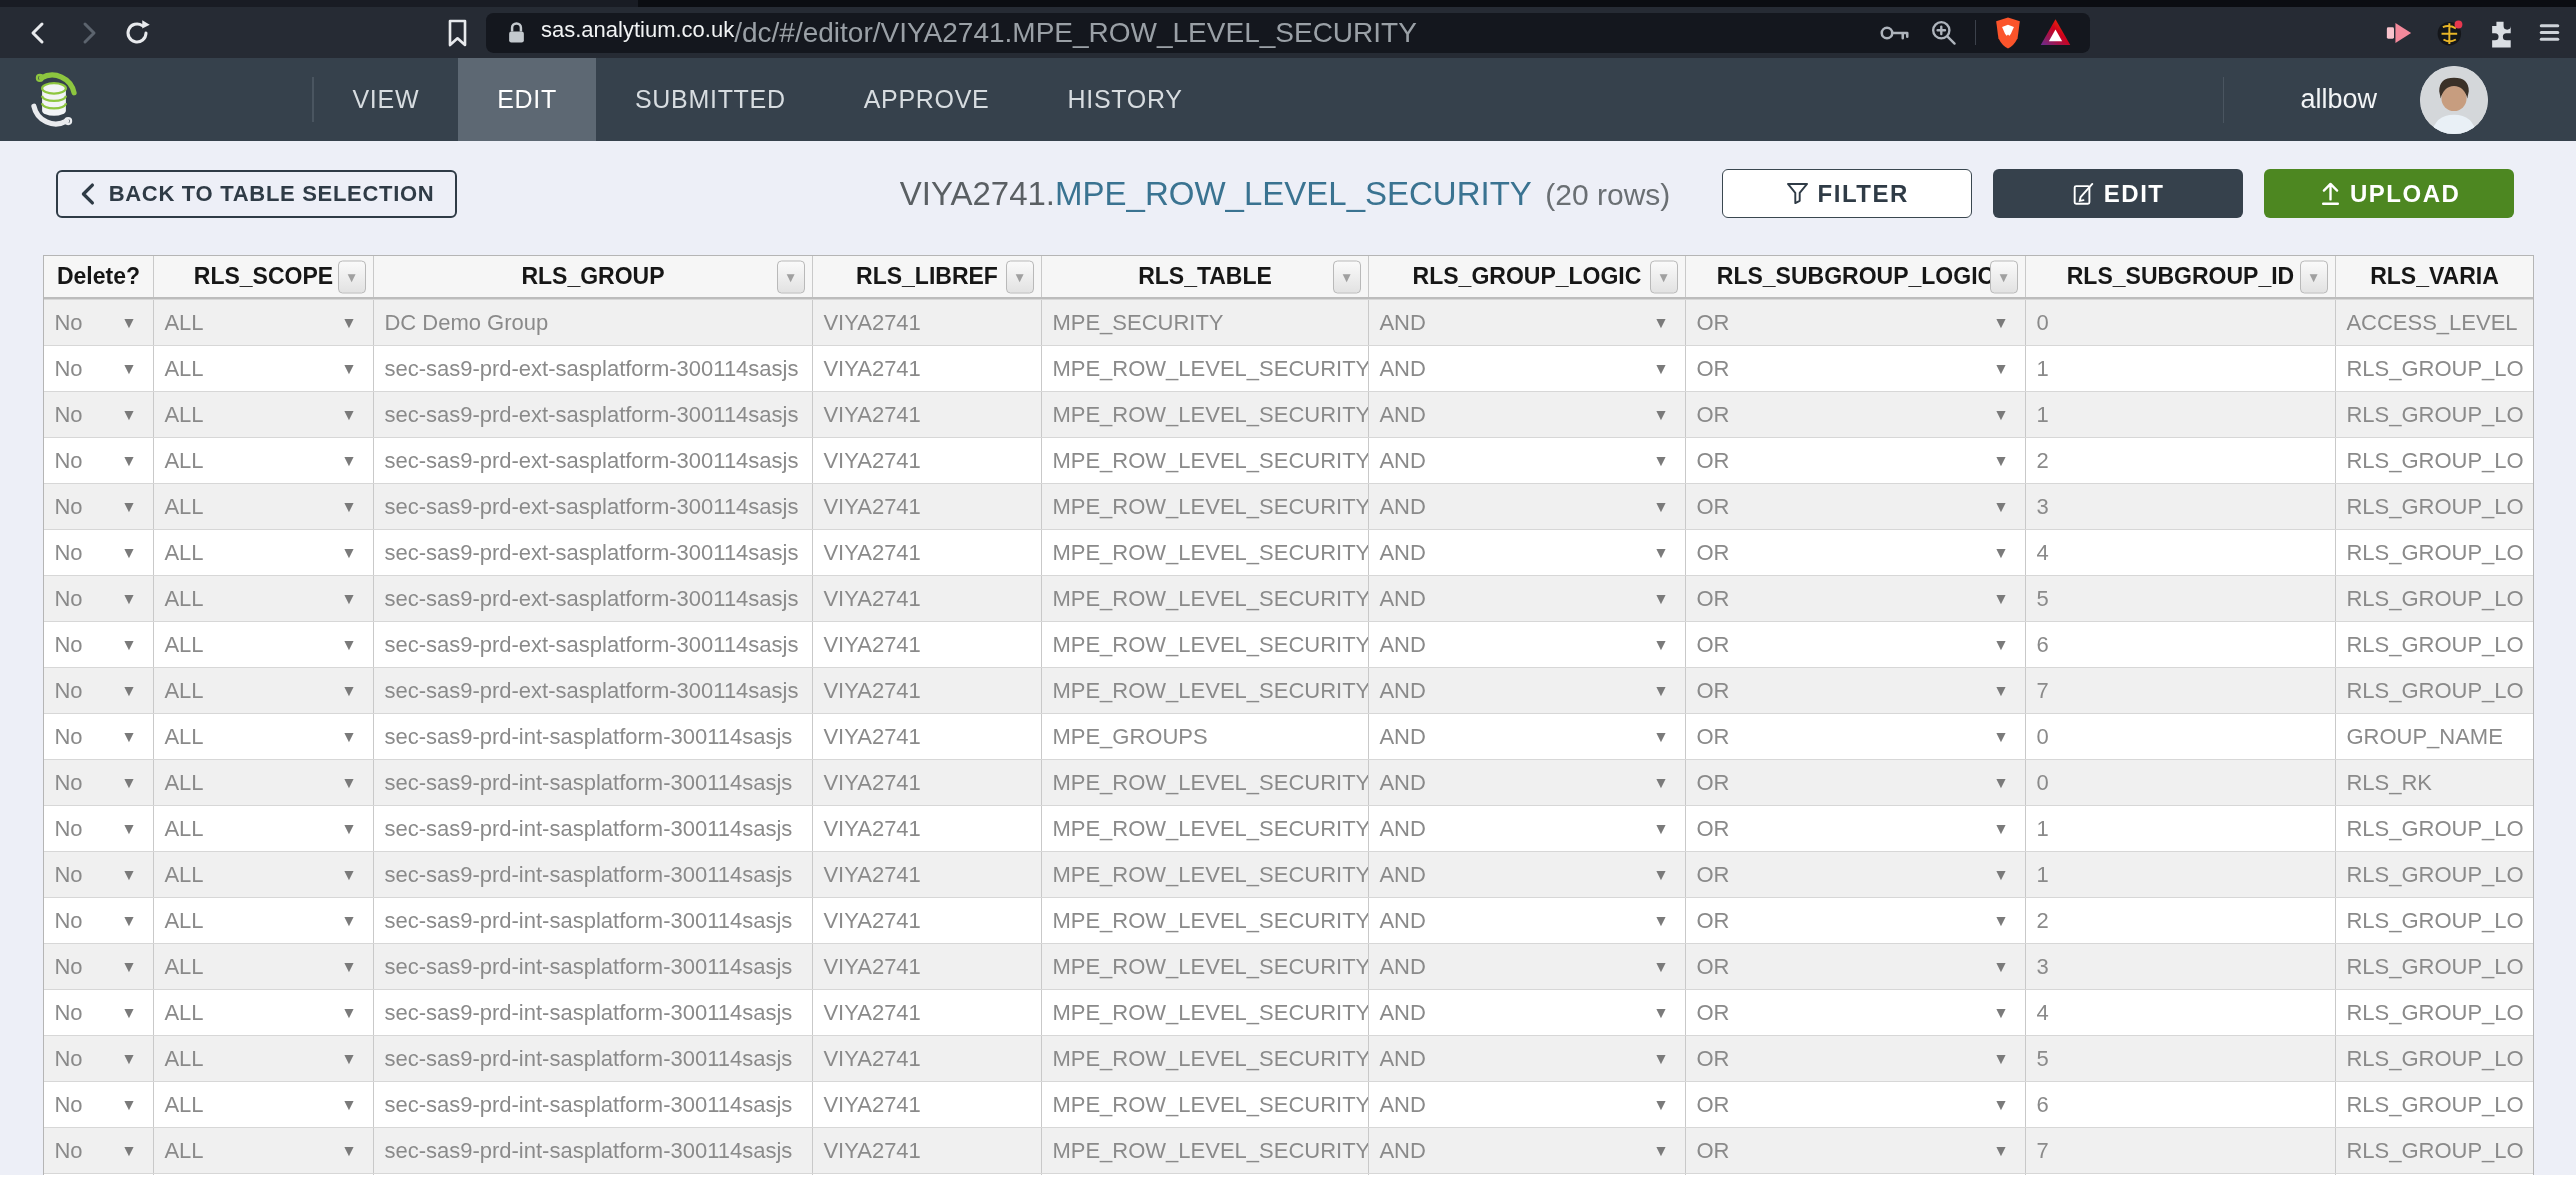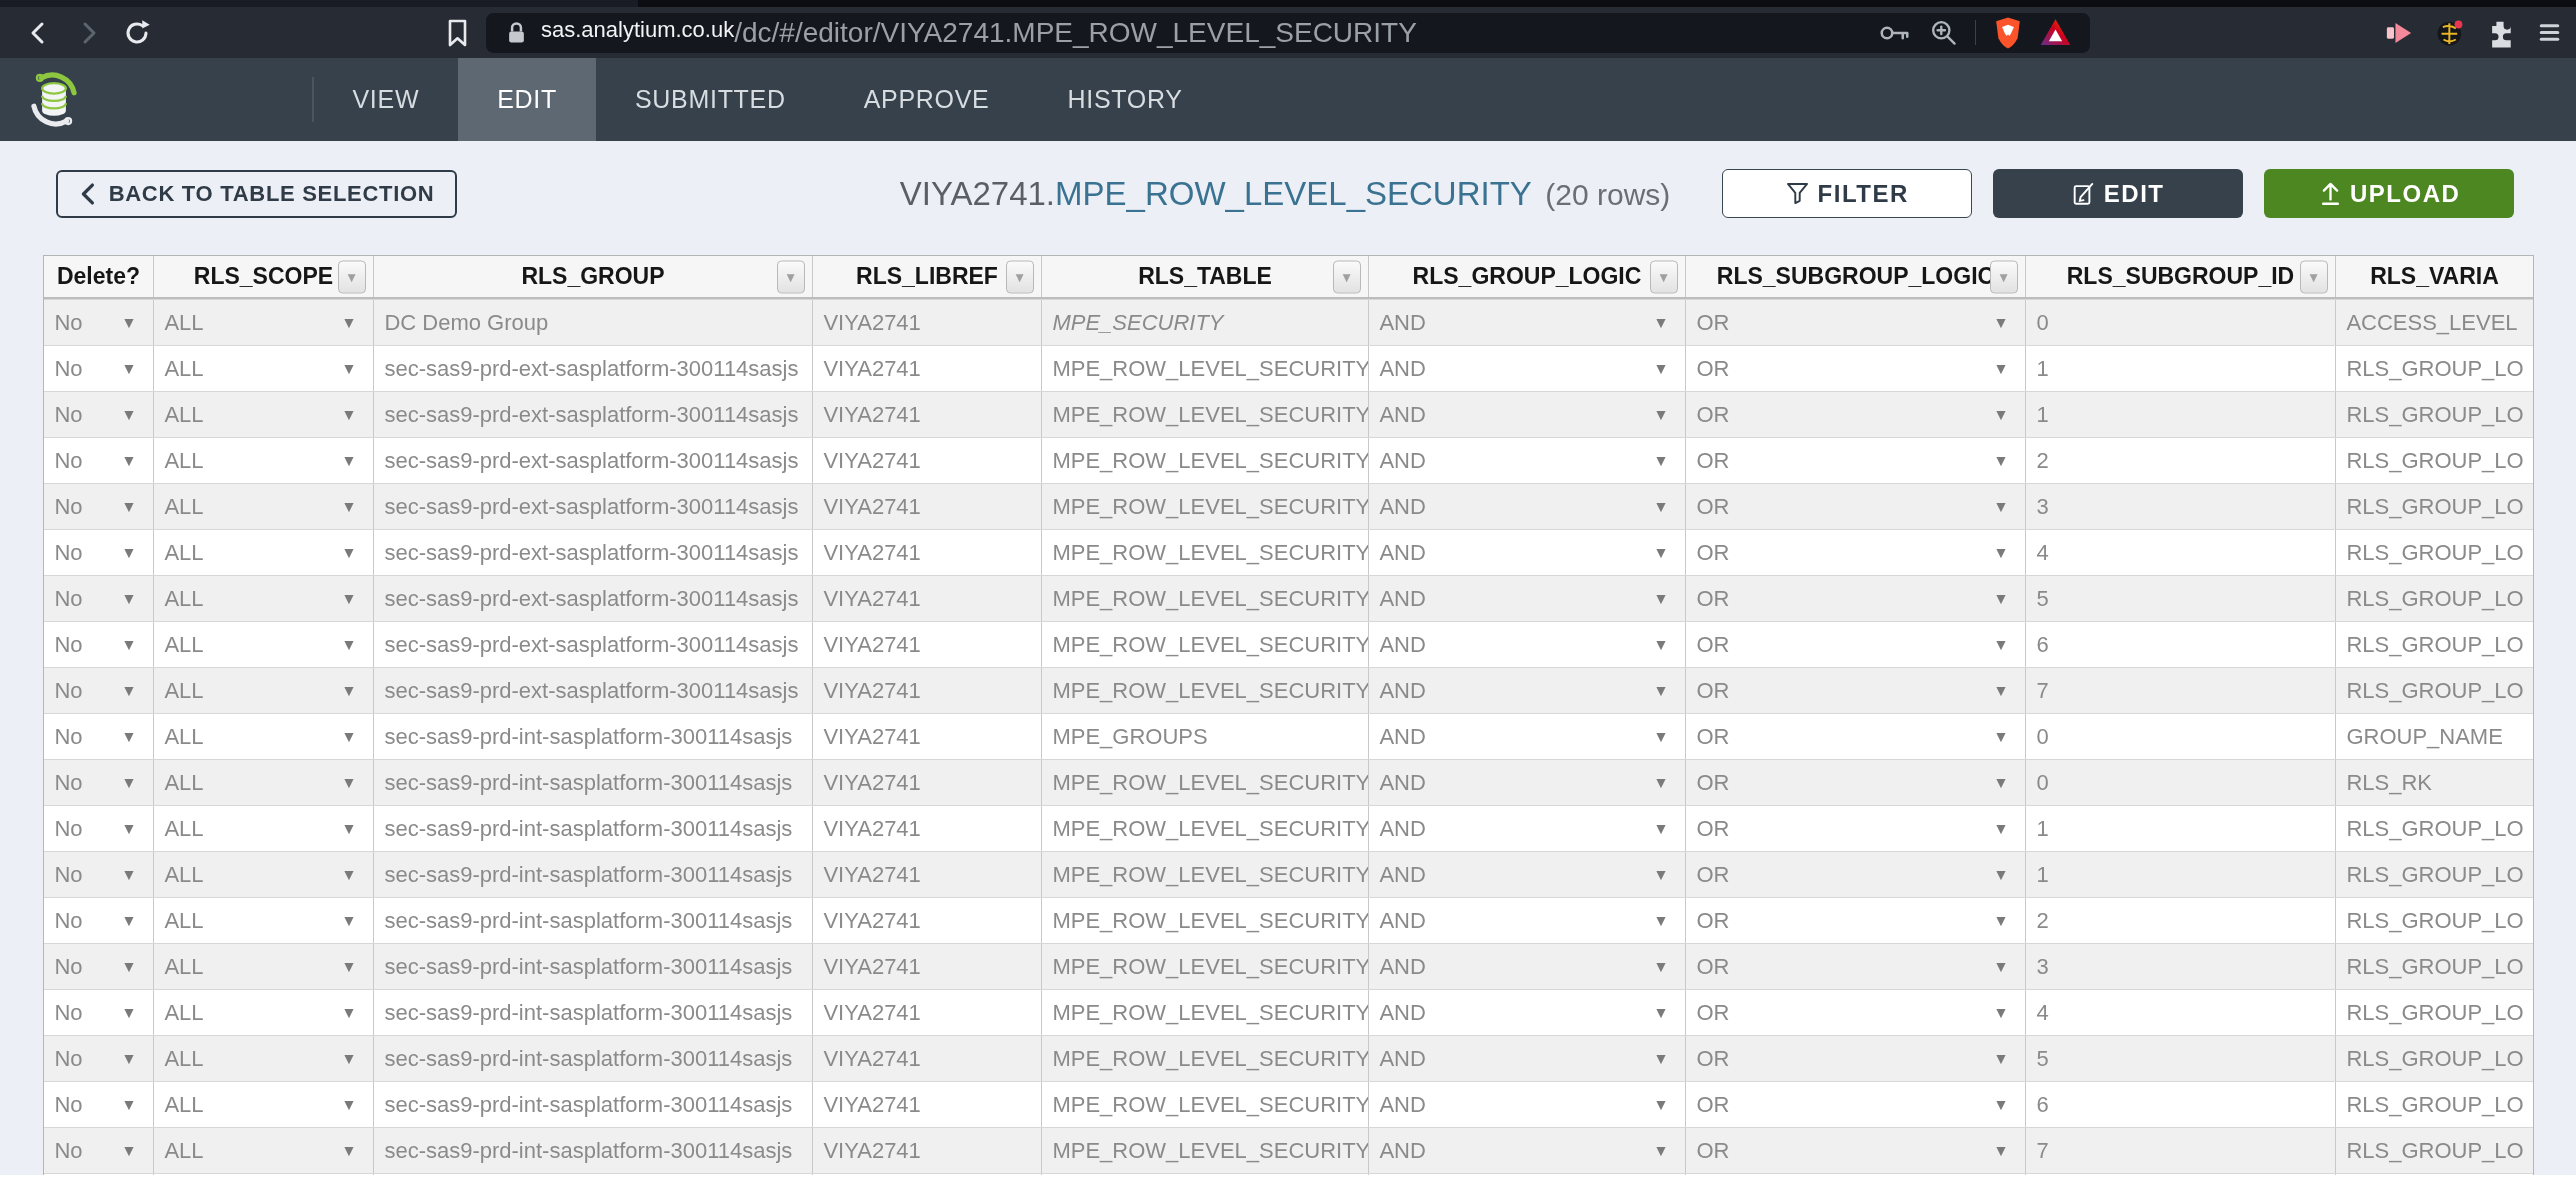--- a/index.html
+++ b/index.html
@@ -174,20 +174,32 @@
     </svg>
   </div>
   <div class="nav-divider"></div>
   <div class="nav-items">
       <div class="nav-item">VIEW</div>
       <div class="nav-item active">EDIT</div>
       <div class="nav-item">SUBMITTED</div>
       <div class="nav-item">APPROVE</div>
       <div class="nav-item">HISTORY</div>
     </div>
+  <div class="user-zone">
+    <div class="user-divider"></div>
+    <span class="username">allbow</span>
+    <div class="avatar">
+      <svg width="68" height="68" viewBox="0 0 92 92">
+        <circle cx="46" cy="46" r="46" fill="#d4d7da"></circle>
+        <path d="M26 34 q0 -18 20 -18 q20 0 20 18 l-2 10 q-2 -12 -18 -12 q-16 0 -18 12 z" fill="#3b3128"></path>
+        <circle cx="46" cy="44" r="17" fill="#c79d7f"></circle>
+        <path d="M16 92 q4 -26 30 -26 q26 0 30 26 z" fill="#e9f0f6"></path>
+      </svg>
+    </div>
+  </div>
 </div>
 
 <div class="content">
 
   <div class="title-row">
     <button class="back-btn">
       <svg width="19.3" height="24" viewBox="0 0 26 32">
           <polyline points="18,4 6,16 18,28" fill="none" stroke="#2f3b46" stroke-width="4.5" stroke-linecap="round" stroke-linejoin="round"></polyline>
         </svg>
       <span>BACK TO TABLE SELECTION</span>
@@ -267,21 +279,21 @@
           <div class="td" style="width: 220px;">
             <span>ALL</span>
             <span class="caret">▼</span>
           </div>
           <div class="td" style="width: 439px;">
             <span>DC Demo Group</span>
           </div>
           <div class="td" style="width: 229px;">
             <span>VIYA2741</span>
           </div>
-          <div class="td" style="width: 327px; font-style: italic;">
+          <div class="td" style="width: 327px;">
             <span>MPE_SECURITY</span>
           </div>
           <div class="td" style="width: 317px;">
             <span>AND</span>
             <span class="caret">▼</span>
           </div>
           <div class="td" style="width: 340px;">
             <span>OR</span>
             <span class="caret">▼</span>
           </div>

